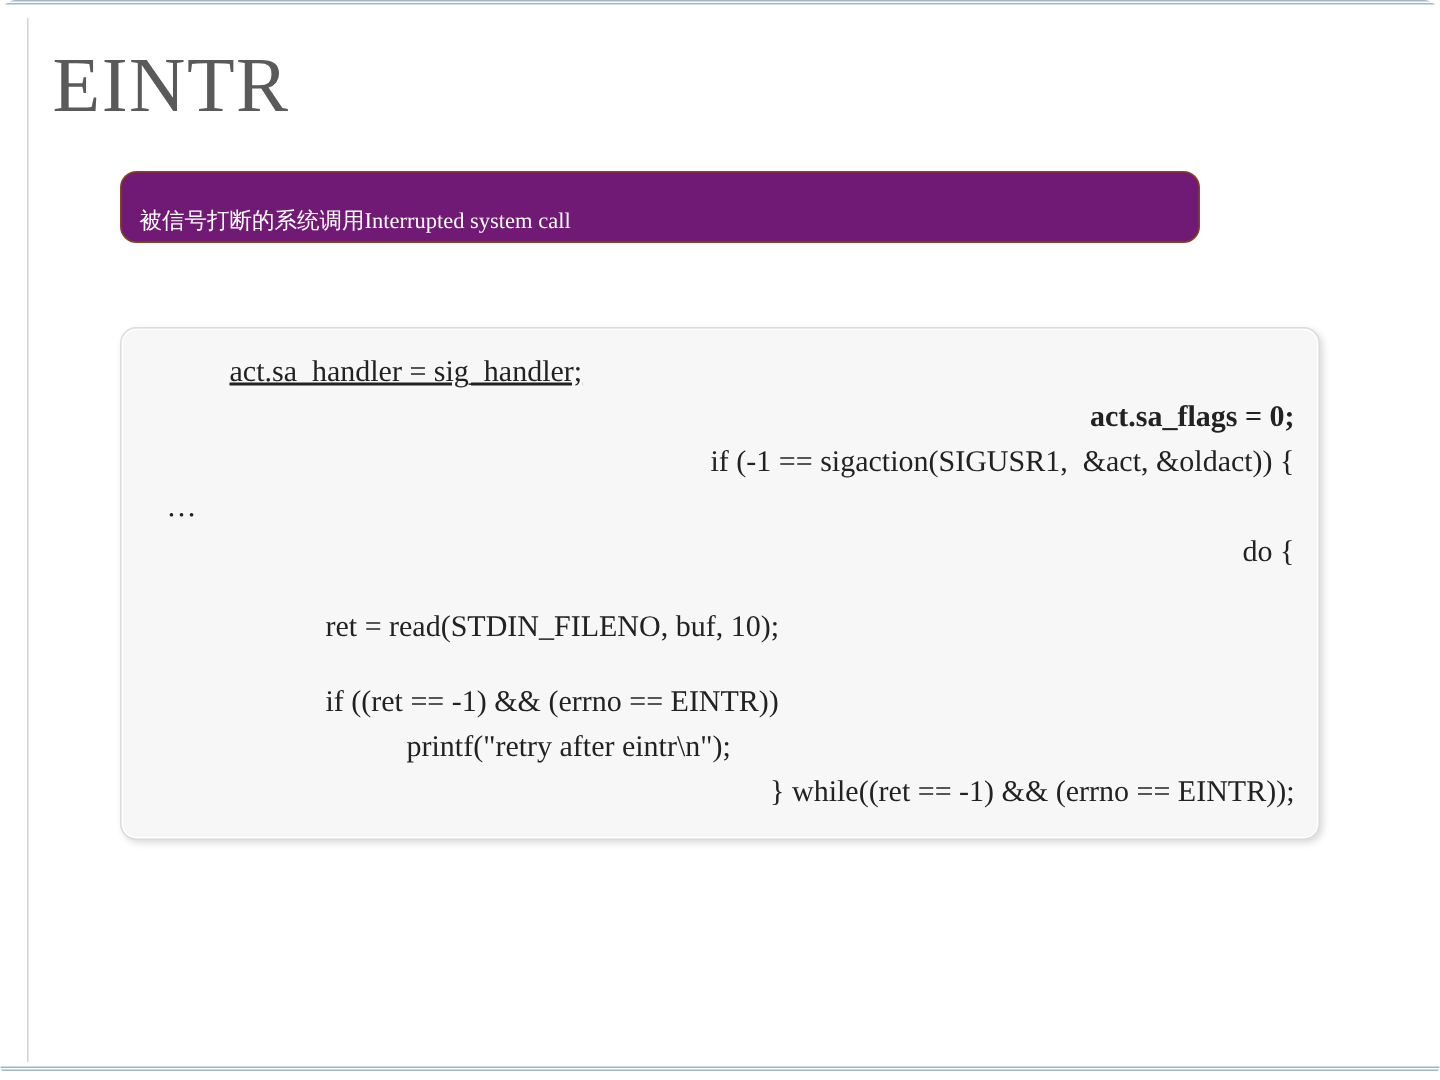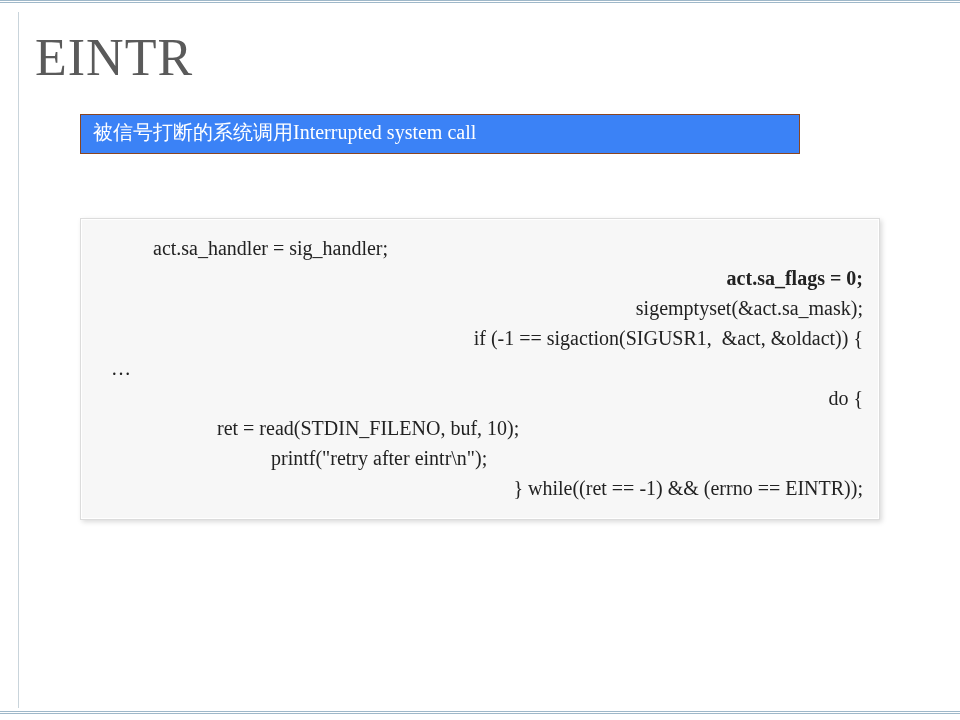--- a/index.html
+++ b/index.html
@@ -1,28 +1,28 @@
 <!DOCTYPE html>
 <html><head>
 <meta charset="utf-8">
 <style>
-  * { margin: 0; padding: 0; box-sizing: border-box; }
+  * { margin: 0; padding: 0; box-sizing: border-box; border-radius: 11px; }
   html, body { width: 960px; height: 720px; font-family: Georgia, 'Times New Roman', serif; background: #fff; overflow: hidden; }
   .slide { width: 960px; height: 720px; position: relative; }
   .top-lines { position: absolute; top: 0; left: 0; right: 0; height: 10px; }
   .top-lines .line { height: 1px; background: #9fb8c9; }
   .top-lines .gap { height: 1px; }
   .left-rule { position: absolute; top: 12px; bottom: 12px; left: 18px; width: 1px; background: #c9d4db; }
   .title { position: absolute; top: 28px; left: 35px; font-size: 52px; color: #5a5a5a; font-weight: normal; letter-spacing: 1px; }
-  .banner { position: absolute; top: 114px; left: 80px; width: 720px; height: 40px; background: #3b82f6; border: 1px solid #8a4520; color: #fff; font-size: 20px; padding: 4px 12px; }
+  .banner { position: absolute; top: 114px; left: 80px; width: 720px; height: 40px; background: #701a75; border: 1px solid #8a4520; color: #fff; font-size: 15px; padding: 23px 12px; }
   .code-box { position: absolute; top: 218px; left: 80px; width: 800px; background: #f7f7f7; border: 1px solid #dcdcdc; box-shadow: 2px 2px 5px rgba(0,0,0,0.15), inset 0 0 0 1px #fff; padding: 14px 16px 16px 16px; font-size: 20px; color: #222; line-height: 1.5; }
   .code-box .row { white-space: pre; }
-  .ind1 { padding-left: 56px; }
+  .ind1 { padding-left: 56px; text-decoration: underline; }
   .ind1b { padding-left: 64px; text-align: right; }
-  .ind2 { padding-left: 120px; }
+  .ind2 { padding-left: 120px; margin-top: 20px; }
   .ind3 { padding-left: 174px; }
   .ind0 { padding-left: 14px; }
   .bold { font-weight: bold; }
   .bottom-lines { position: absolute; bottom: 0; left: 0; right: 0; height: 10px; }
   .bottom-lines .line { height: 1px; background: #9fb8c9; }
   .bottom-lines .gap { height: 1px; }
 </style>
 </head>
 <body>
 
@@ -35,25 +35,25 @@
   </div>
   <div class="left-rule"></div>
 
   <div class="title">EINTR</div>
 
   <div class="banner">被信号打断的系统调用Interrupted system call</div>
 
   <div class="code-box">
     <div class="row ind1">act.sa_handler = sig_handler;</div>
     <div class="row ind1b bold">act.sa_flags = 0;</div>
-    <div class="row ind1b">sigemptyset(&amp;act.sa_mask);</div>
     <div class="row ind1b">if (-1 == sigaction(SIGUSR1,  &amp;act, &amp;oldact)) {</div>
     <div class="row ind0">…</div>
     <div class="row ind1b">do {</div>
     <div class="row ind2">ret = read(STDIN_FILENO, buf, 10);</div>
+    <div class="row ind2">if ((ret == -1) &amp;&amp; (errno == EINTR))</div>
     <div class="row ind3">printf("retry after eintr\n");</div>
     <div class="row ind1b"> } while((ret == -1) &amp;&amp; (errno == EINTR));</div>
   </div>
 
   <div class="bottom-lines">
     <div class="gap"></div>
       <div class="line"></div>
       <div class="gap"></div>
       <div class="line"></div>
   </div>

